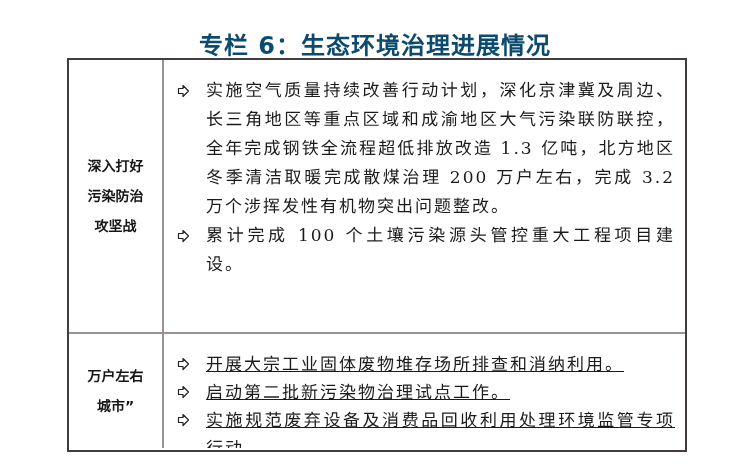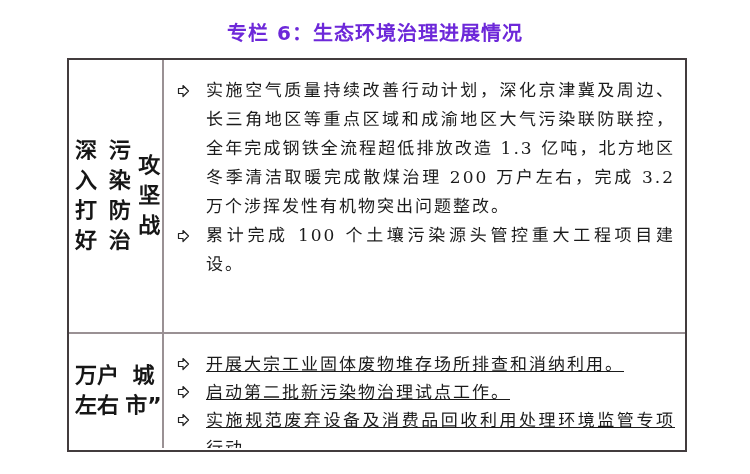--- a/index.html
+++ b/index.html
@@ -3,40 +3,40 @@
 <meta charset="utf-8">
 <style>
   * { margin:0; padding:0; box-sizing:border-box; }
   html, body { width:750px; height:474px; background:#ffffff; overflow:hidden; }
   body {
     position:relative;
     font-family:"DejaVu Serif","Liberation Serif",serif;
     color:var(--text-color,#1b1b1b);
   }
   .title {
-    position:absolute; left:0; top:17px; width:100%;
+    position:absolute; left:0; top:26px; width:100%;
     text-align:center;
     font-family:"DejaVu Sans","Liberation Sans",sans-serif;
-    font-size:20px; font-weight:700; letter-spacing:1px;
-    color:#6d28d9;
+    font-size:24px; font-weight:700; letter-spacing:1px;
+    color:#0c4a6e;
   }
   .panel {
     position:absolute; left:67px; top:58px; width:620px; height:394px;
     border:2px solid var(--outer-border,#433c3e);
     background:#fff;
   }
   .trow { display:flex; width:100%; }
   .trow-1 { height:272px; }
   .trow-2 { height:116px; border-top:2px solid var(--inner-divider,#9a9194); }
   .label-cell {
     flex:0 0 95px; width:95px;
     border-right:2px solid var(--inner-divider,#9a9194);
-    display:flex; flex-direction:row; align-items:center; justify-content:center;
+    display:flex; flex-direction:column; align-items:center; justify-content:center;
     font-family:"DejaVu Sans","Liberation Sans",sans-serif;
-    font-weight:700; font-size:22px; line-height:30px; text-align:center;
+    font-weight:700; font-size:14px; line-height:30px; text-align:center;
     color:#161616;
   }
   .content-cell { flex:1; padding:16px 10px 0 13px; overflow:hidden; }
   .bullet { display:flex; align-items:flex-start; }
   .marker { flex:0 0 29px; padding-top:8px; }
   .marker svg { display:block; }
   .btext {
     flex:1; font-size:17px; line-height:29px;
     text-align:justify; text-justify:inter-character;
     letter-spacing:2px;

